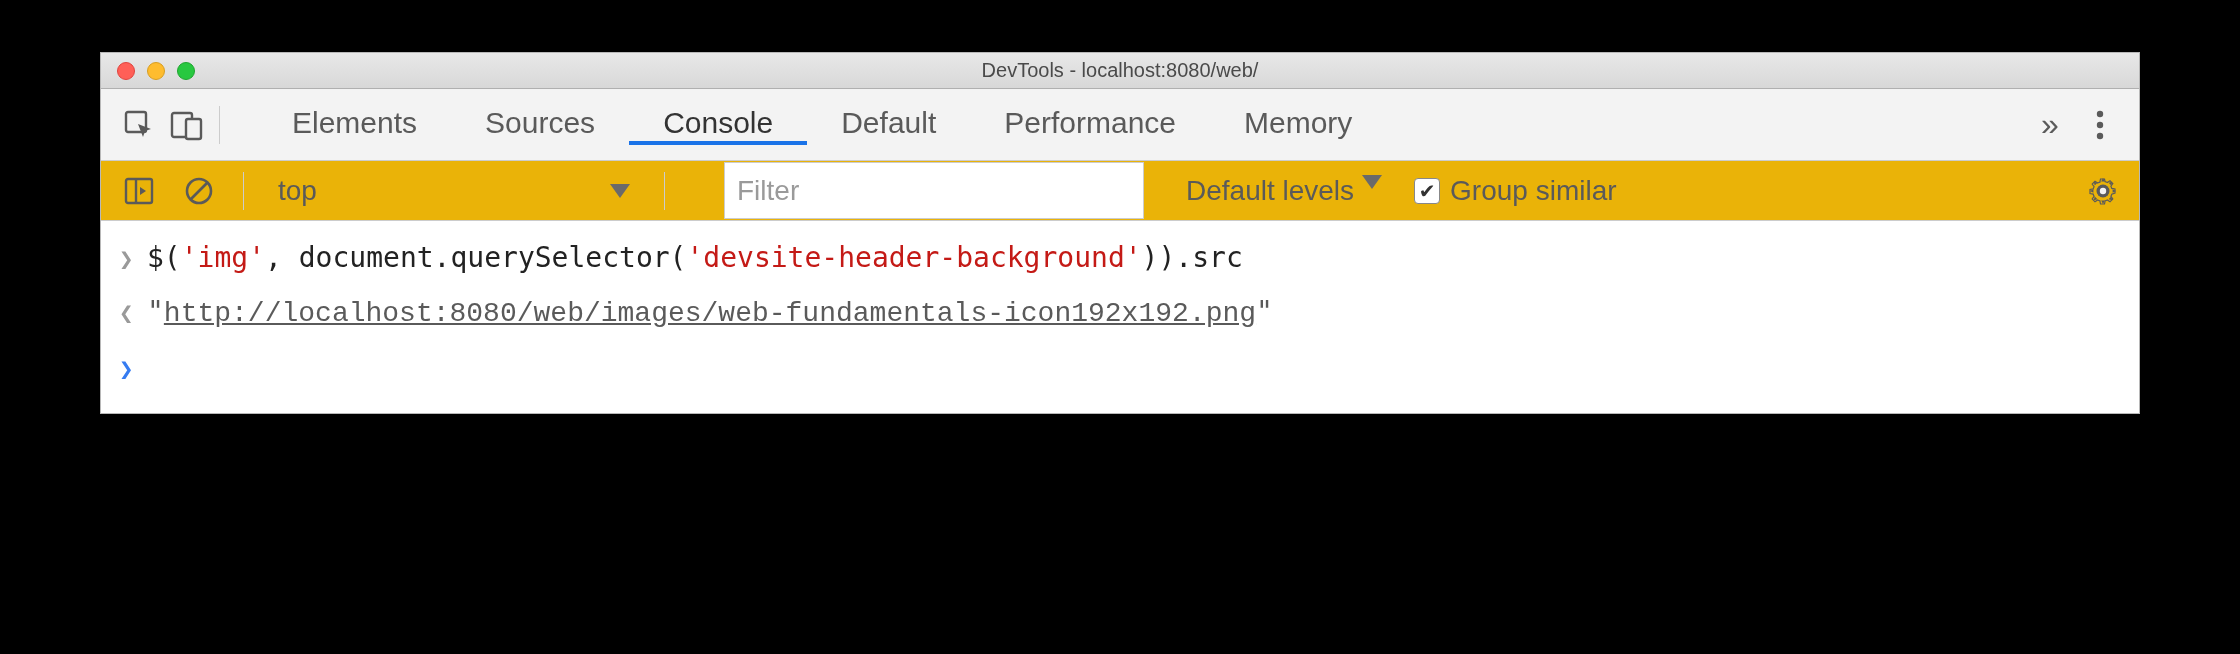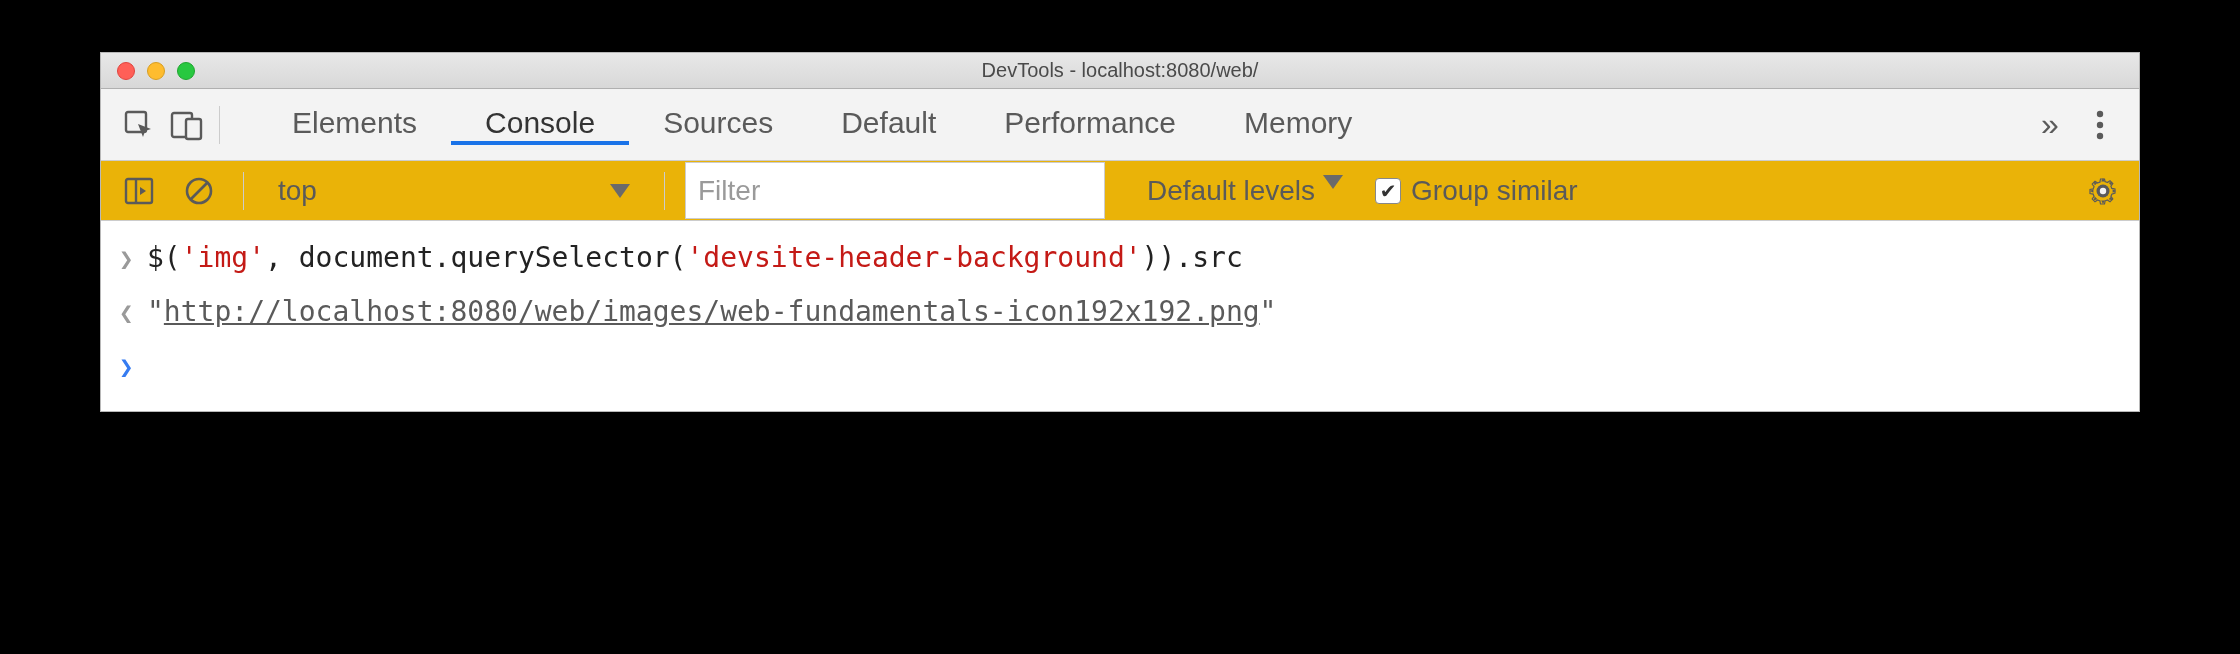--- a/index.html
+++ b/index.html
@@ -120,20 +120,21 @@
     justify-content: space-between;
   }
   .filter-input {
     height: 57px;
     width: 420px;
     border: 1px solid #ccc;
     background: #fff;
     font-size: 28px;
     padding: 0 12px;
     color: #333;
+    margin-left: 39px;
   }
   .filter-input::placeholder { color: #9a9a9a; }
   .levels-select {
     display: flex;
     align-items: flex-start;
     font-size: 28px;
     color: #5a5a5a;
     cursor: pointer;
     gap: 8px;
     margin-left: 30px;
@@ -184,21 +185,21 @@
     color: #9a9a9a;
     font-size: 24px;
     user-select: none;
     padding-top: 4px;
   }
   .gutter.blue { color: #367cf1; font-weight: bold; }
   .code { white-space: pre; }
   .str { color: #c41a16; }
   .plain { color: #222; }
   .outstr { color: #5a5a5a; }
-  .outstr .url { text-decoration: underline; }
+  .outstr .url { text-decoration: underline; font-family: Liberation Mono, monospace; }
   svg { display: block; }
   .tri-down {
     width: 0; height: 0;
     border-left: 10px solid transparent;
     border-right: 10px solid transparent;
     border-top: 14px solid #6a6a6a;
     display: inline-block;
   }
 </style>
 </head>
@@ -224,22 +225,22 @@
     </div>
     <div class="icon-btn">
       <svg width="34" height="32" viewBox="0 0 34 32" fill="none" stroke="#5a5a5a" stroke-width="2.4">
         <rect x="2" y="4" width="20" height="24" rx="2"></rect>
         <rect x="16" y="10" width="15" height="20" rx="2" fill="#f3f3f3"></rect>
       </svg>
     </div>
     <div class="vdiv"></div>
     <div class="tabs">
       <div class="tab">Elements</div>
+      <div class="tab">Sources</div>
       <div class="tab active">Console</div>
-      <div class="tab">Sources</div>
       <div class="tab">Default</div>
       <div class="tab">Performance</div>
       <div class="tab">Memory</div>
     </div>
     <div class="spacer"></div>
     <div class="more-tabs">»</div>
     <div class="kebab">
       <svg width="8" height="30" viewBox="0 0 8 30" fill="#5a5a5a">
         <circle cx="4" cy="4" r="3.2"></circle>
           <circle cx="4" cy="15" r="3.2"></circle>

